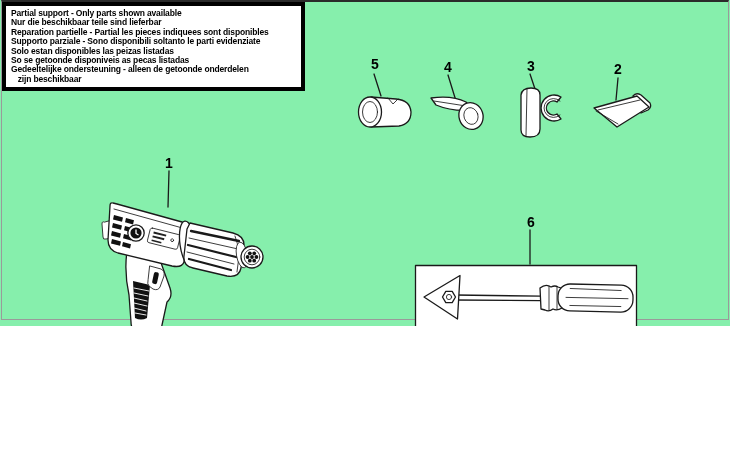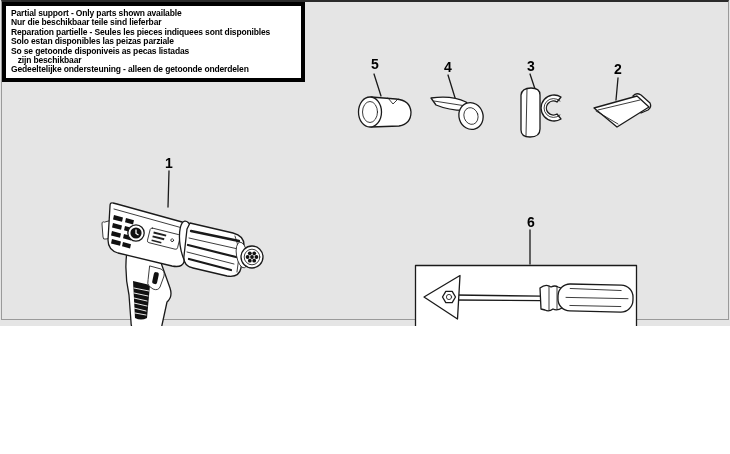--- a/index.html
+++ b/index.html
@@ -1,16 +1,16 @@
 <!DOCTYPE html>
 <html><head>
 <meta charset="utf-8">
 <style>
   html,body{margin:0;padding:0;background:#fff;}
-  .page{position:relative;width:730px;height:326px;background:#e5e5e5;
+  .page{position:relative;width:730px;height:326px;background:#86efac;
         font-family:"Liberation Sans",sans-serif;overflow:hidden;}
   .frame{position:absolute;left:1px;top:0;right:1px;bottom:6px;
          border:1px solid #9a9a9a;border-top:2px solid #2b2b2b;pointer-events:none;}
   .notice{position:absolute;left:2px;top:2px;width:303px;box-sizing:border-box;
           border:4px solid #000;background:#fff;padding:3px 3px 3px 5px;z-index:3;}
   .notice-line{font-size:8.5px;font-weight:bold;line-height:9.4px;
                letter-spacing:-0.15px;white-space:pre;color:#000;}
   svg.art{position:absolute;left:0;top:0;z-index:1;}
   svg.art *{vector-effect:non-scaling-stroke;}
   .ln{stroke:#1a1a1a;fill:none;stroke-width:1.3;stroke-linejoin:round;stroke-linecap:round;}
@@ -26,25 +26,26 @@
 </head>
 <body>
 
 <div class="page">
 
   <div class="frame"></div>
 
   <div class="notice">
     <div class="notice-line">Partial support - Only parts shown available</div>
     <div class="notice-line">Nur die beschikbaar teile sind lieferbar</div>
-    <div class="notice-line">Reparation partielle - Seules les pieces indiquees sont disponibles</div>
-    <div class="notice-line">Solo estan disponibles las peizas parziale</div>
+    <div class="notice-line">Reparation partielle - Partial les pieces indiquees sont disponibles</div>
+    <div class="notice-line">Supporto parziale - Sono disponibili soltanto le parti evidenziate</div>
+    <div class="notice-line">Solo estan disponibles las peizas listadas</div>
     <div class="notice-line">So se getoonde disponiveis as pecas listadas</div>
+    <div class="notice-line">Gedeeltelijke ondersteuning - alleen de getoonde onderdelen</div>
     <div class="notice-line">   zijn beschikbaar</div>
-    <div class="notice-line">Gedeeltelijke ondersteuning - alleen de getoonde onderdelen</div>
   </div>
 
   <svg class="art" width="730" height="454" viewBox="0 0 730 454">
 
     <g>
       <path class="ln" d="M169,171 L168,207"></path>
       <path class="ln" d="M618,78 L616,100"></path>
       <path class="ln" d="M530,74 L536,92"></path>
       <path class="ln" d="M448,75 L456,101"></path>
       <path class="ln" d="M374,74 L381,96"></path>

